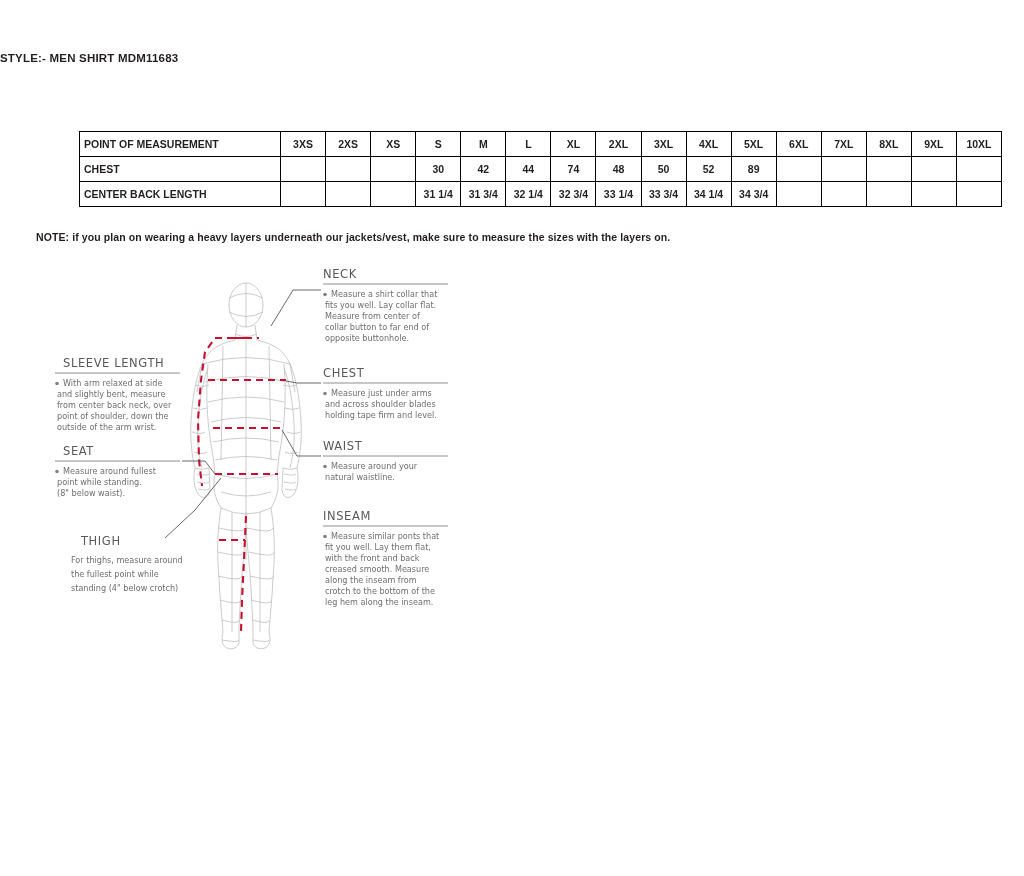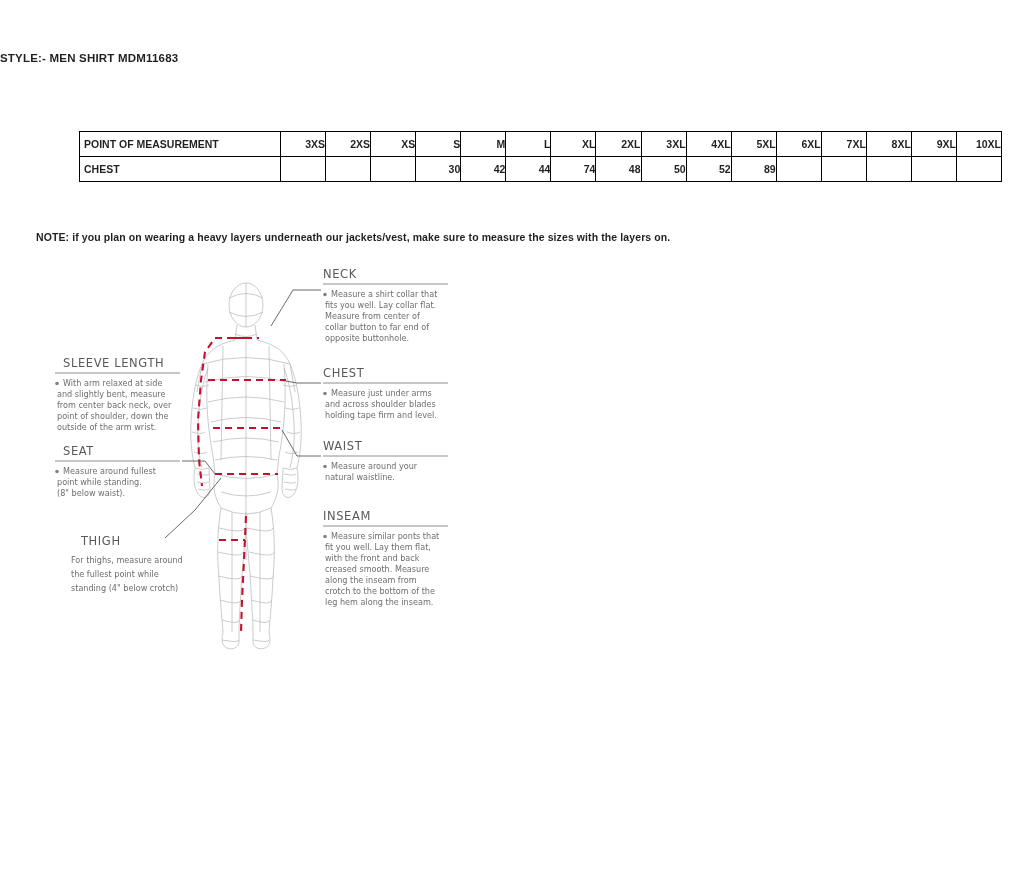--- a/index.html
+++ b/index.html
@@ -38,21 +38,21 @@
     width: 923px;
     border-collapse: collapse;
     table-layout: fixed;
     margin-left: 28px;
   }
   table.size-table td, table.size-table th {
     border: 1px solid #000000;
     height: 24px;
     font-size: 10.5px;
     font-weight: bold;
-    text-align: right;
+    text-align: center;
     vertical-align: middle;
     padding: 0;
     color: #231f20;
   }
   table.size-table th.label-col,
   table.size-table td.label-col {
     text-align: left;
     padding-left: 4px;
     width: 196px;
   }
@@ -152,20 +152,39 @@
         <td>48</td>
         <td>50</td>
         <td>52</td>
         <td>89</td>
         <td></td>
         <td></td>
         <td></td>
         <td></td>
         <td></td>
       </tr>
+      <tr>
+        <td class="label-col">CENTER BACK LENGTH</td>
+        <td></td>
+        <td></td>
+        <td></td>
+        <td>31 1/4</td>
+        <td>31 3/4</td>
+        <td>32 1/4</td>
+        <td>32 3/4</td>
+        <td>33 1/4</td>
+        <td>33 3/4</td>
+        <td>34 1/4</td>
+        <td>34 3/4</td>
+        <td></td>
+        <td></td>
+        <td></td>
+        <td></td>
+        <td></td>
+      </tr>
     </tbody>
   </table>
 
   <div class="note">NOTE: if you plan on wearing a heavy layers underneath our jackets/vest, make sure to measure the sizes with the layers on.</div>
 
   <div class="diagram">
     <svg width="470" height="400" viewBox="0 0 470 400" xmlns="http://www.w3.org/2000/svg">
 
       <g>
 

